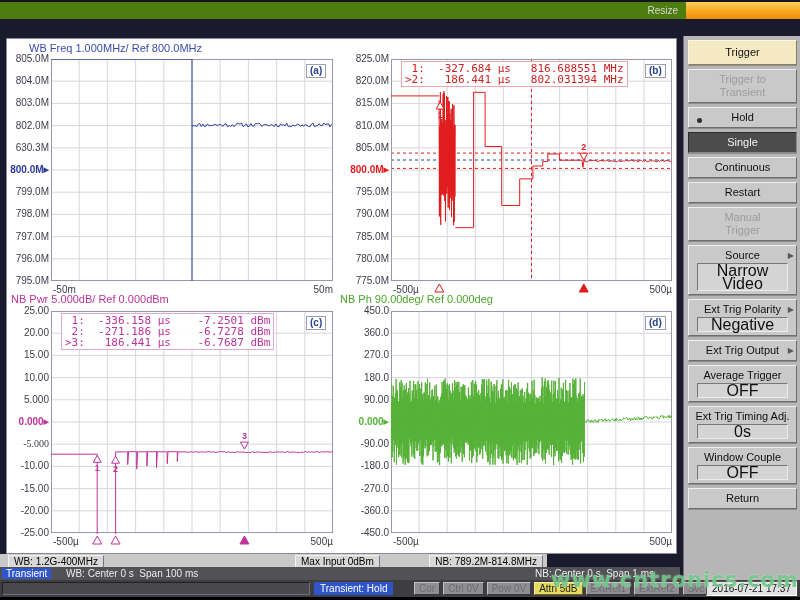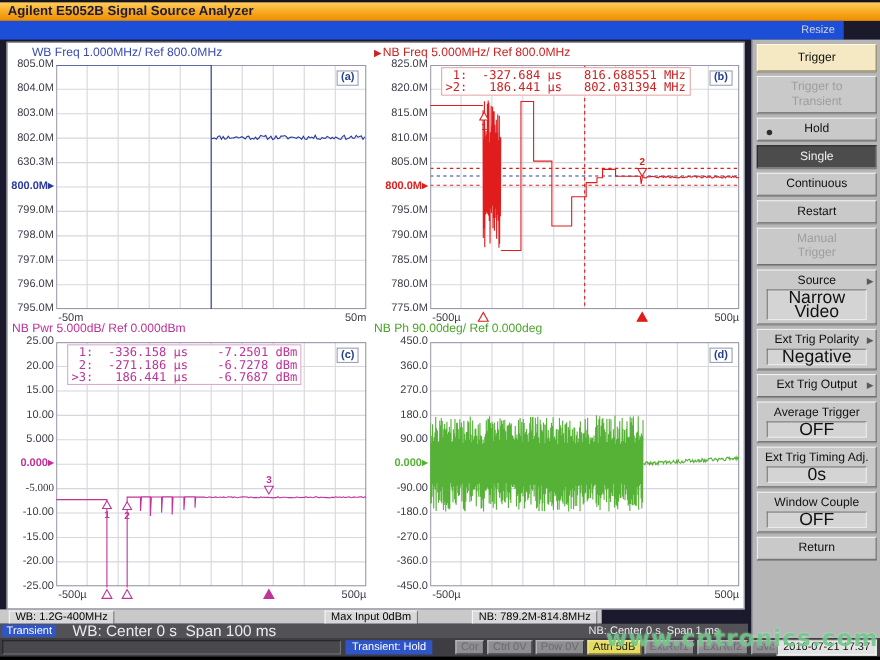--- a/index.html
+++ b/index.html
@@ -2,21 +2,21 @@
 <html><head>
 <meta charset="utf-8">
 <style>
   html,body{margin:0;padding:0;background:#000;}
   #screen{position:relative;width:800px;height:600px;background:#1a1a2c;overflow:hidden;
           font-family:"Liberation Sans",sans-serif;-webkit-font-smoothing:antialiased;}
   
   .title-bar{position:absolute;left:0;top:0;width:800px;height:19px;
              background:linear-gradient(#ffcf5e,#f8a71e 55%,#ee8e00);border-top:2px solid #15151f;box-sizing:border-box;}
   .title-bar .ttl{font-size:12px;font-weight:bold;line-height:17px;color:#1c1c3a;padding-left:7px;display:block;}
-  .menu-strip{position:absolute;left:0;top:19px;width:767px;height:17px;background:#1d4ed8;}
+  .menu-strip{position:absolute;left:0;top:2px;width:686px;height:17px;background:#4d7c0f;}
   .menu-strip .resize{position:absolute;right:8px;top:0;font-size:10px;line-height:17px;color:#d6d6d6;}
   
   #chart-wrap{position:absolute;left:6px;top:38px;width:671px;height:516px;background:#fff;
               border:1px solid #8a8a96;box-sizing:border-box;}
   .ptitle{position:absolute;font-size:11px;line-height:13px;white-space:pre;}
   .ptitle .pfx{font-size:9px;margin-right:1px;}
   .ylab{position:absolute;width:42px;text-align:right;font-size:10px;line-height:11px;color:#3c3c4a;white-space:nowrap;}
   .ylab.ref{font-weight:bold;}
   .ylab .refarrow{font-size:7px;vertical-align:1px;}
   .xlab{position:absolute;font-size:10px;color:#3c3c4a;line-height:11px;}
@@ -40,21 +40,21 @@
             font-size:16px;line-height:13px;color:#101010;}
   .sel-dot{position:absolute;left:8px;top:10px;width:5px;height:5px;border-radius:50%;background:#2e2e2e;}
   .sub-arrow{position:absolute;right:2px;top:5px;font-size:8px;color:#5a5a5a;}
   
   #freq-bar{position:absolute;left:0;top:554px;width:547px;height:13px;background:#c9c9c9;}
   .fbox{position:absolute;top:1px;height:11px;line-height:11px;font-size:10px;color:#000;
         background:#d8d8d8;border:1px solid;border-color:#f4f4f4 #76767e #76767e #f4f4f4;padding:0 5px;box-sizing:content-box;}
   #span-bar{position:absolute;left:0;top:567px;width:680px;height:13px;background:#515156;}
   .mode-box{position:absolute;left:2px;top:1px;height:11px;line-height:11px;font-size:10px;
             background:#2f55c8;color:#fff;padding:0 4px;}
-  .span-wb{position:absolute;left:66px;top:1px;font-size:14px;line-height:11px;color:#ececec;white-space:pre;}
+  .span-wb{position:absolute;left:66px;top:1px;font-size:10px;line-height:11px;color:#ececec;white-space:pre;}
   .span-nb{position:absolute;right:26px;top:1px;font-size:10px;line-height:11px;color:#ececec;white-space:pre;}
   #inst-bar{position:absolute;left:0;top:580px;width:800px;height:17px;background:#3e3e42;}
   .msg-box{position:absolute;left:2px;top:2px;width:306px;height:11px;background:#49494d;
            border:1px solid;border-color:#232326 #707076 #707076 #232326;}
   .trig-box{position:absolute;left:314px;top:2px;height:13px;line-height:13px;font-size:10px;
             background:#2f55c8;color:#fff;padding:0 6px;}
   #ind-row{position:absolute;left:414px;top:2px;display:flex;gap:3px;}
   .ind{height:11px;line-height:11px;font-size:10px;padding:0 4px;background:#8f8f93;color:#6a6a70;
        border:1px solid;border-color:#bfbfc4 #39393d #39393d #bfbfc4;white-space:nowrap;}
   .ind.on{background:#e5db5e;color:#202020;border-color:#f4eda0 #6a6430 #6a6430 #f4eda0;}
@@ -115,21 +115,20 @@
         <line x1="0" y1="177.6" x2="282" y2="177.6" stroke="#d6d6de" stroke-width="1"></line>
         <line x1="253.8" y1="0" x2="253.8" y2="222" stroke="#d6d6de" stroke-width="1"></line>
         <line x1="0" y1="199.8" x2="282" y2="199.8" stroke="#d6d6de" stroke-width="1"></line>
         <rect x="0.5" y="0.5" width="281" height="221" fill="none" stroke="#9898a8" stroke-width="1"></rect>
         <g clip-path="url(#cp0)" stroke="#2b3a9b" fill="none" stroke-width="1">
           <polyline points="0.0,0.0 141.0,0.0 141.0,222.0"></polyline>
           <polyline points="141.0,67.0 142.6,66.8 144.1,66.5 145.7,67.6 147.2,65.1 148.8,64.5 150.3,67.6 151.9,65.1 153.4,67.5 155.0,67.1 156.5,64.8 158.1,66.9 159.6,66.5 161.2,66.5 162.7,65.9 164.3,65.4 165.8,66.4 167.4,66.0 168.9,65.3 170.5,66.3 172.0,67.4 173.6,65.0 175.1,64.8 176.7,67.8 178.2,66.7 179.8,67.4 181.3,65.6 182.9,67.7 184.4,66.5 186.0,64.2 187.5,64.7 189.1,65.0 190.6,64.1 192.2,67.7 193.7,66.5 195.3,64.8 196.8,67.8 198.4,67.1 199.9,64.5 201.5,67.2 203.0,66.8 204.6,64.5 206.1,64.9 207.7,64.2 209.2,65.0 210.8,67.3 212.3,66.1 213.9,65.6 215.4,65.7 217.0,66.3 218.6,66.9 220.1,65.5 221.7,66.1 223.2,67.7 224.8,64.9 226.3,67.4 227.9,67.8 229.4,65.2 231.0,66.3 232.5,65.6 234.1,66.8 235.6,64.0 237.2,67.4 238.7,67.3 240.3,67.8 241.8,65.9 243.4,66.8 244.9,66.6 246.5,65.0 248.0,65.9 249.6,67.1 251.1,65.8 252.7,67.2 254.2,65.5 255.8,66.4 257.3,67.3 258.9,67.7 260.4,65.1 262.0,64.0 263.5,67.8 265.1,66.9 266.6,66.5 268.2,64.7 269.7,66.6 271.3,66.7 272.8,64.0 274.4,65.7 275.9,65.1 277.5,64.6 279.0,67.8 280.6,65.3"></polyline>
         </g>
       </svg>
       <div class="badge" style="left: 299px; top: 25px;">(a)</div>
-      <div class="ptitle" style="left: 333px; top: 3px; color: rgb(204, 34, 34);"><span class="pfx">▶</span>NB Freq 5.000MHz/ Ref 800.0MHz</div>
       <div class="ylab" style="left: 340px; top: 14px;">825.0M</div>
       <div class="ylab" style="left: 340px; top: 36.2px;">820.0M</div>
       <div class="ylab" style="left: 340px; top: 58.4px;">815.0M</div>
       <div class="ylab" style="left: 340px; top: 80.6px;">810.0M</div>
       <div class="ylab" style="left: 340px; top: 102.8px;">805.0M</div>
       <div class="ylab ref" style="left: 340px; top: 125px; color: rgb(224, 28, 28);">800.0M<span class="refarrow">▶</span></div>
       <div class="ylab" style="left: 340px; top: 147.2px;">795.0M</div>
       <div class="ylab" style="left: 340px; top: 169.4px;">790.0M</div>
       <div class="ylab" style="left: 340px; top: 191.6px;">785.0M</div>
       <div class="ylab" style="left: 340px; top: 213.8px;">780.0M</div>

